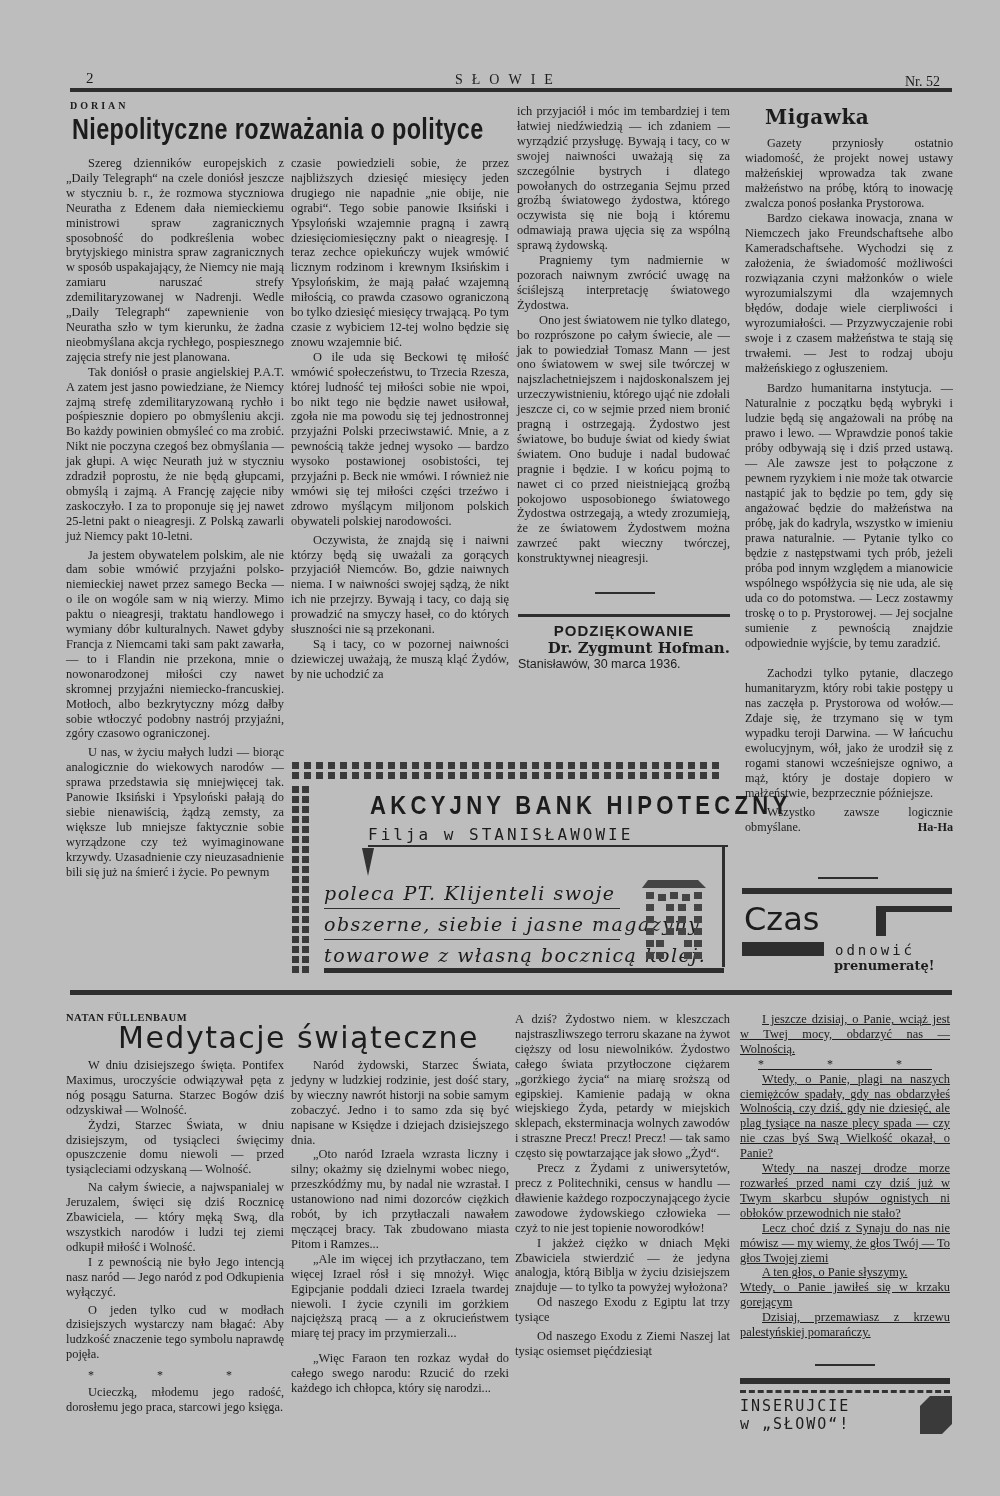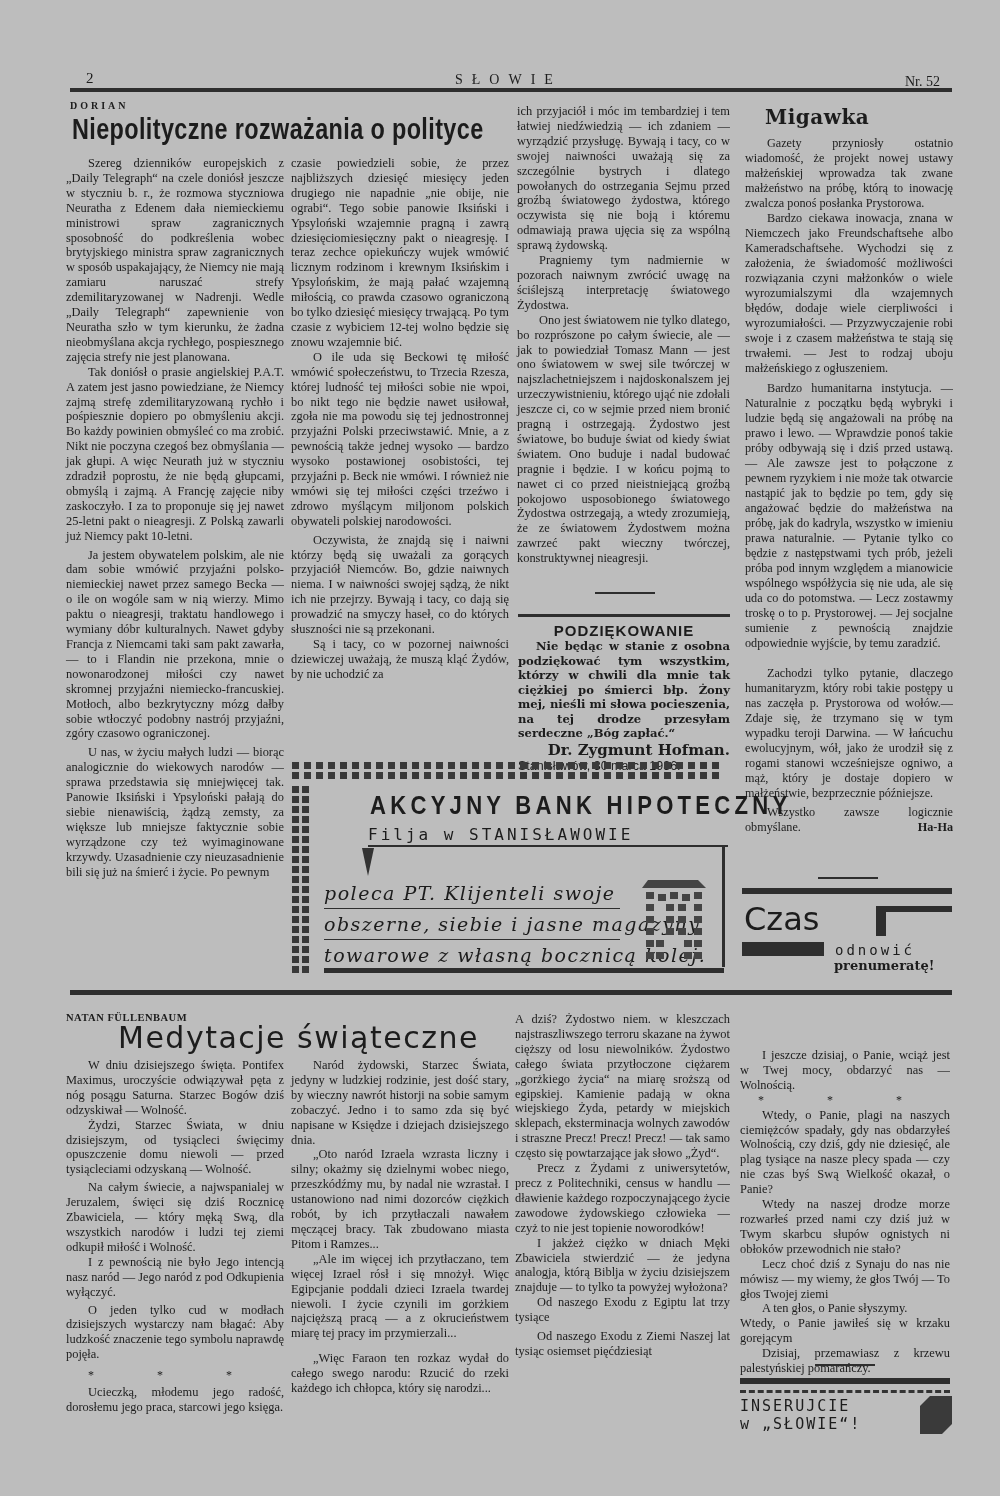--- a/index.html
+++ b/index.html
@@ -64,21 +64,20 @@
   <div class="col" style="left:517px;top:104px;width:213px;">
     <p class="noind">ich przyjaciół i móc im tembardziej i tem łatwiej niedźwiedzią — ich zdaniem — wyrządzić przysługę. Bywają i tacy, co w swojej naiwności uważają się za szczególnie bystrych i dlatego powołanych do ostrzegania Sejmu przed groźbą światowego żydostwa, którego oczywista się nie boją i któremu odmawiają prawa ujęcia się za wspólną sprawą żydowską.</p>
     <p>Pragniemy tym nadmiernie w pozorach naiwnym zwrócić uwagę na ściślejszą interpretację światowego Żydostwa.</p>
     <p>Ono jest światowem nie tylko dlatego, bo rozprószone po całym świecie, ale — jak to powiedział Tomasz Mann — jest ono światowem w swej sile twórczej w najszlachetniejszem i najdoskonalszem jej urzeczywistnieniu, którego ująć nie zdołali jeszcze ci, co w sejmie przed niem bronić pragną i ostrzegają. Żydostwo jest światowe, bo buduje świat od kiedy świat światem. Ono buduje i nadal budować pragnie i będzie. I w końcu pojmą to nawet ci co przed nieistniejącą groźbą pokojowo usposobionego światowego Żydostwa ostrzegają, a wtedy zrozumieją, że ze światowem Żydostwem można zawrzeć pakt wieczny twórczej, konstruktywnej nieagresji.</p>
   </div>
   <div class="rule" style="left:595px;top:592px;width:60px;height:2px;"></div>
   <div class="rule" style="left:518px;top:614px;width:212px;height:3px;"></div>
 
   <div class="abs" style="left:518px;top:622px;width:212px;">
     <div class="thanks-title">PODZIĘKOWANIE</div>
-    <div class="thanks-body">Nie będąc w stanie z osobna podziękować tym wszystkim, którzy w chwili dla mnie tak ciężkiej po śmierci błp. Żony mej, nieśli mi słowa pocieszenia, na tej drodze przesyłam serdeczne „Bóg zapłać.“</div>
     <div class="thanks-sign">Dr. Zygmunt Hofman.</div>
     <div class="thanks-date">Stanisławów, 30 marca 1936.</div>
   </div>
 
   <div class="abs migawka" style="left:745px;top:105px;margin-left:20px;">Migawka</div>
   <div class="col" style="left:745px;top:136px;width:208px;font-size:12.2px;line-height:15px;">
     <p>Gazety przyniosły ostatnio wiadomość, że projekt nowej ustawy małżeńskiej wprowadza tak zwane małżeństwo na próbę, którą to inowację zwalcza ponoś posłanka Prystorowa.</p>
     <p>Bardzo ciekawa inowacja, znana w Niemczech jako Freundschaftsehe albo Kameradschaftsehe. Wychodzi się z założenia, że świadomość możliwości rozwiązania czyni małżonków o wiele wyrozumialszymi dla wzajemnych błędów, dodaje wiele cierpliwości i wyrozumiałości. — Przyzwyczajenie robi swoje i z czasem małżeństwa te stają się trwałemi. — Jest to rodzaj uboju małżeńskiego z ogłuszeniem.</p>
     <p style="margin-top:5px;">Bardzo humanitarna instytucja. — Naturalnie z początku będą wybryki i ludzie będą się angażowali na próbę na prawo i lewo. — Wprawdzie ponoś takie próby odbywają się i dziś przed ustawą. — Ale zawsze jest to połączone z pewnem ryzykiem i nie może tak otwarcie nastąpić jak to będzie po tem, gdy się angażować będzie do małżeństwa na próbę, jak do kadryla, wszystko w imieniu prawa naturalnie. — Pytanie tylko co będzie z następstwami tych prób, jeżeli próba pod innym względem a mianowicie wspólnego współżycia się nie uda, ale się uda co do potomstwa. — Lecz zostawmy troskę o to p. Prystorowej. — Jej socjalne sumienie z pewnością znajdzie odpowiednie wyjście, by temu zaradzić.</p>
     <p style="margin-top:15px;">Zachodzi tylko pytanie, dlaczego humanitaryzm, który robi takie postępy u nas zaczęła p. Prystorowa od wołów.— Zdaje się, że trzymano się w tym wypadku teroji Darwina. — W łańcuchu ewolucyjnym, wół, jako że urodził się z rogami stanowi wcześniejsze ogniwo, a mąż, który je dostaje dopiero w małżeństwie, bezprzecznie późniejsze.</p>
@@ -278,32 +277,32 @@
   </div>
 
   <div class="col" style="left:515px;top:1012px;width:215px;">
     <p class="noind">A dziś? Żydostwo niem. w kleszczach najstraszliwszego terroru skazane na żywot cięższy od losu niewolników. Żydostwo całego świata przytłoczone ciężarem „gorżkiego życia“ na miarę sroższą od egipskiej. Kamienie padają w okna wiejskiego Żyda, petardy w miejskich sklepach, eksterminacja wolnych zawodów i straszne Precz! Precz! Precz! — tak samo często się powtarzające jak słowo „Żyd“.</p>
     <p>Precz z Żydami z uniwersytetów, precz z Politechniki, census w handlu — dławienie każdego rozpoczynającego życie zawodowe żydowskiego człowieka — czyż to nie jest topienie noworodków!</p>
     <p>I jakżeż ciężko w dniach Męki Zbawiciela stwierdzić — że jedyna analogja, którą Biblja w życiu dzisiejszem znajduje — to tylko ta powyżej wyłożona?</p>
     <p>Od naszego Exodu z Egiptu lat trzy tysiące</p>
     <p style="margin-top:4px;">Od naszego Exodu z Ziemi Naszej lat tysiąc osiemset pięćdziesiąt</p>
   </div>
 
-  <div class="col" style="left:740px;top:1048px;width:210px;">
+  <div class="col" style="left:740px;top:1012px;width:210px;text-decoration:underline;">
     <p>I jeszcze dzisiaj, o Panie, wciąż jest w Twej mocy, obdarzyć nas — Wolnością.</p>
     <div class="stars">* * *</div>
     <p>Wtedy, o Panie, plagi na naszych ciemiężców spadały, gdy nas obdarzyłeś Wolnością, czy dziś, gdy nie dziesięć, ale plag tysiące na nasze plecy spada — czy nie czas byś Swą Wielkość okazał, o Panie?</p>
     <p>Wtedy na naszej drodze morze rozwarłeś przed nami czy dziś już w Twym skarbcu słupów ognistych ni obłoków przewodnich nie stało?</p>
     <p>Lecz choć dziś z Synaju do nas nie mówisz — my wiemy, że głos Twój — To głos Twojej ziemi</p>
     <p>A ten głos, o Panie słyszymy.</p>
     <p class="noind">Wtedy, o Panie jawiłeś się w krzaku gorejącym</p>
     <p>Dzisiaj, przemawiasz z krzewu palestyńskiej pomarańczy.</p>
   </div>
   <div class="rule" style="left:815px;top:1364px;width:60px;height:2px;"></div>
 
   <div class="rule" style="left:740px;top:1378px;width:210px;height:6px;"></div>
   <div class="abs" style="left:740px;top:1390px;width:210px;height:3px;border-top:3px dashed #333;"></div>
   <div class="abs inser" style="left:740px;top:1398px;">INSERUJCIE</div>
-  <div class="abs inser" style="left:740px;top:1416px;">w „SŁOWIE“!</div>
+  <div class="abs inser" style="left:740px;top:1416px;">w „SŁOWO“!</div>
   <svg class="abs" style="left:920px;top:1396px;" width="32" height="38">
     <polygon points="10,0 32,0 32,28 22,38 0,38 0,10" fill="#3a3a3a"></polygon>
   </svg>
 </div>
 
 </body></html>

